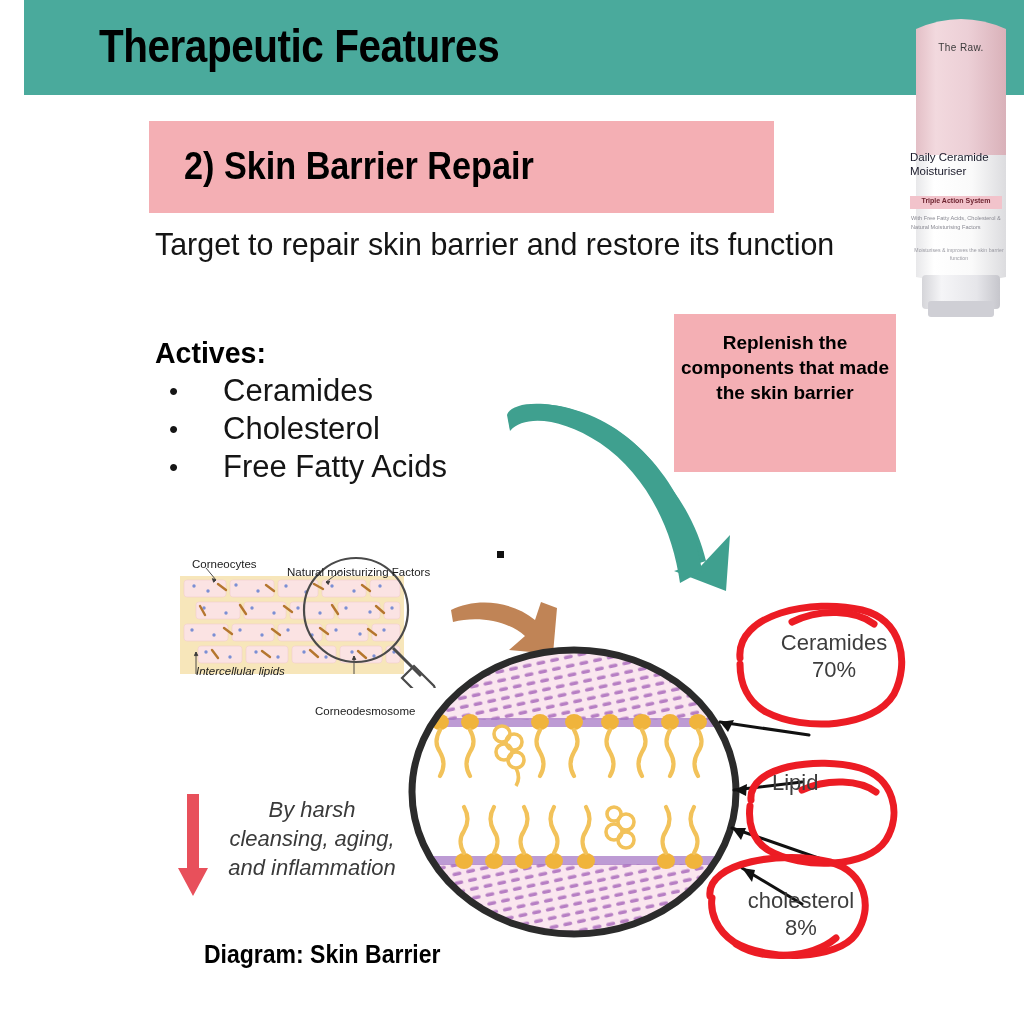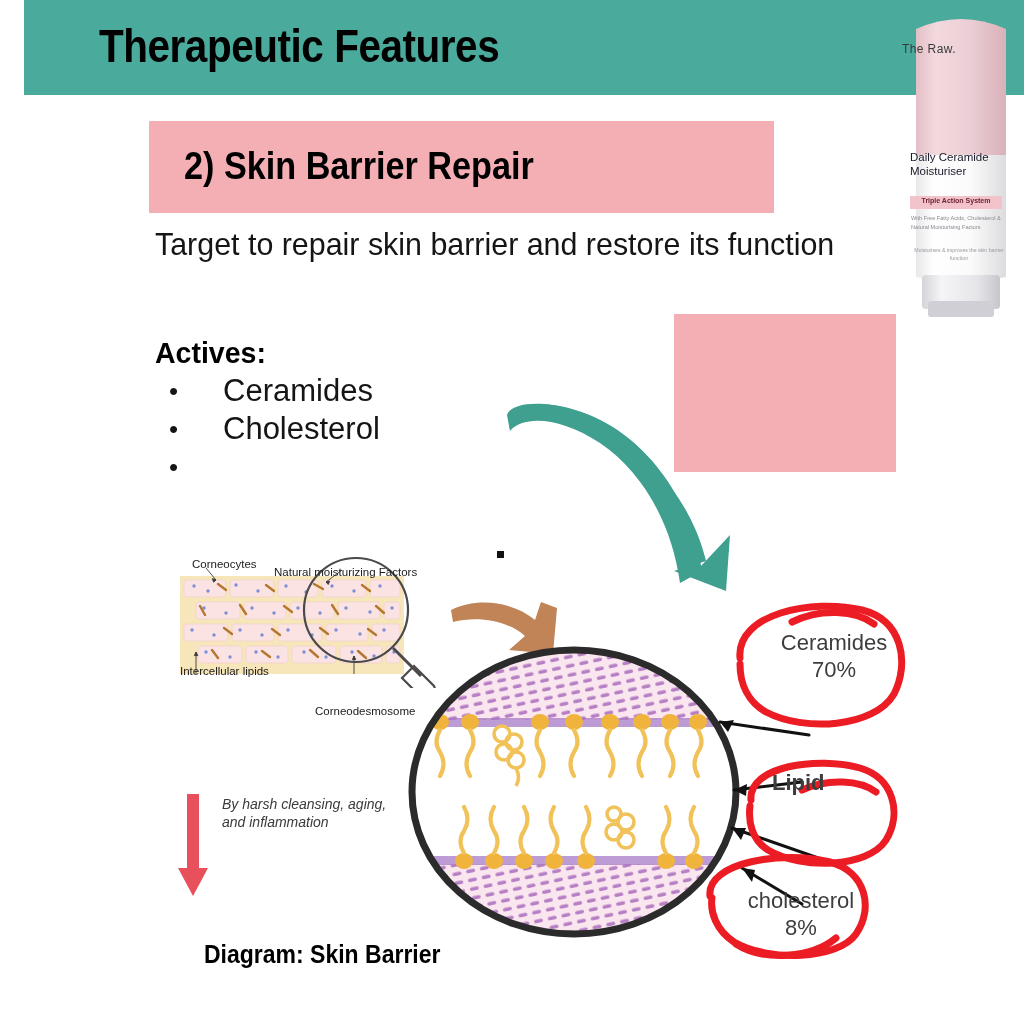--- a/index.html
+++ b/index.html
@@ -76,52 +76,52 @@
   .dot-marker{
     position:absolute;left:473px;top:551px;width:7px;height:7px;background:#111;
   }
 
   
   .brick-diagram{position:absolute;left:150px;top:548px;width:300px;height:140px;}
   .brick-label{
     position:absolute;font-size:11.5px;color:#1b1b1b;white-space:nowrap;
   }
   .lbl-corneocytes{left:168px;top:558px;text-align:center;}
-  .lbl-nmf{left:250px;top:566px;text-align:center;}
-  .lbl-intercell{left:156px;top:665px;}
+  .lbl-nmf{left:263px;top:566px;text-align:center;}
+  .lbl-intercell{left:172px;top:665px;font-style:italic;}
   .lbl-corneodesmo{left:291px;top:705px;}
 
   
   .bilayer{position:absolute;left:378px;top:642px;width:345px;height:300px;}
 
   
   .annot{position:absolute;font-size:22px;color:#3d3d3d;text-align:center;line-height:1.22;}
   .an-ceramides{left:735px;top:630px;width:150px;}
-  .an-lipid{left:748px;top:770px;width:90px;text-align:left;font-weight:bold;}
+  .an-lipid{left:748px;top:770px;width:90px;text-align:left;}
   .an-fatty{left:742px;top:806px;width:130px;}
   .an-chol{left:697px;top:888px;width:160px;}
   .red-circles{position:absolute;left:672px;top:600px;width:352px;height:380px;}
   .black-leaders{position:absolute;left:600px;top:690px;width:330px;height:240px;}
 
   
   .harsh-text{
     position:absolute;left:198px;top:795px;width:180px;
-    font-style:italic;font-size:14px;line-height:1.32;color:#3a3a3a;
+    font-style:italic;font-size:22px;line-height:1.32;color:#3a3a3a;text-align:center;
   }
   .caption{
     position:absolute;left:180px;top:940px;
     font-size:25px;font-weight:bold;color:#000;
     transform:scaleX(0.92);transform-origin:left top;white-space:nowrap;
   }
 
   
   .tube{position:absolute;left:878px;top:5px;width:118px;height:320px;}
   .tube-brand{
-    position:absolute;left:878px;top:42px;width:118px;
-    font-size:12px;color:#3a3a3a;letter-spacing:0.4px;
+    position:absolute;left:878px;top:42px;width:118px;text-align:center;
+    font-size:10px;color:#3a3a3a;letter-spacing:0.4px;
   }
   .tube-name{
     position:absolute;left:886px;top:150px;width:100px;
     font-size:11.5px;font-weight:normal;color:#1a1a2a;line-height:1.25;
   }
   .tube-badge{
     position:absolute;left:886px;top:196px;width:92px;height:13px;background:#f2c3cb;
   }
   .tube-badge-text{
     position:absolute;left:886px;top:197px;width:92px;text-align:center;
@@ -186,24 +186,26 @@
     <li>
       <span class="bullet">•</span>
       <span>Ceramides</span>
     </li>
     <li>
       <span class="bullet">•</span>
       <span>Cholesterol</span>
     </li>
     <li>
       <span class="bullet">•</span>
+      <span>Free Fatty Acids</span>
     </li>
   </ul>
 
   <div class="callout-box"></div>
+  <div class="callout-text">Replenish the components that made the skin barrier</div>
 
   <svg class="teal-arrow" viewBox="0 0 300 200">
     <path d="M4 22 C6 6 60 0 112 34 C160 66 186 120 196 172
              L226 140 L222 196 L170 176 L202 166
              C190 116 156 66 104 38 C62 16 22 14 6 34 Z" fill="#3fa08f"></path>
     <path d="M3 20 C8 4 62 2 114 36 C164 70 190 124 198 176 L176 188
              C168 130 140 78 96 48 C56 22 20 20 6 36 Z" fill="#3fa08f"></path>
   </svg>
 
   <svg class="brown-arrow" viewBox="0 0 140 90">

